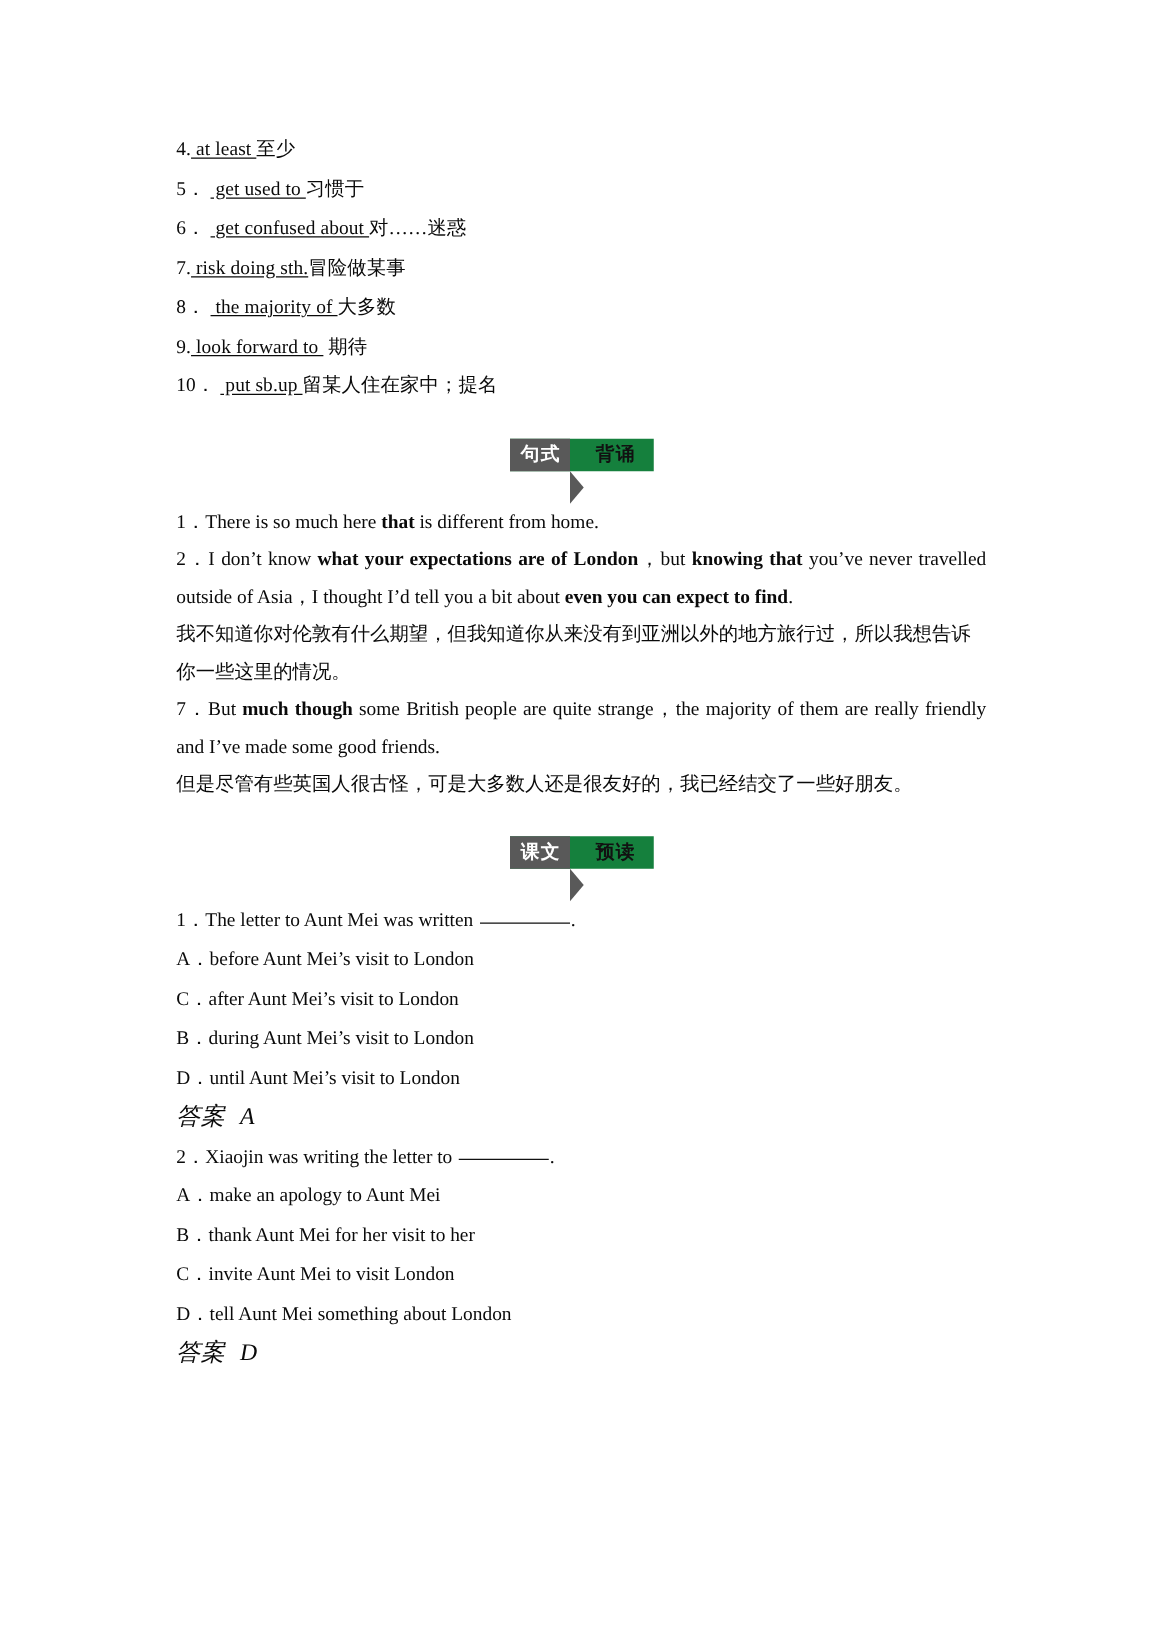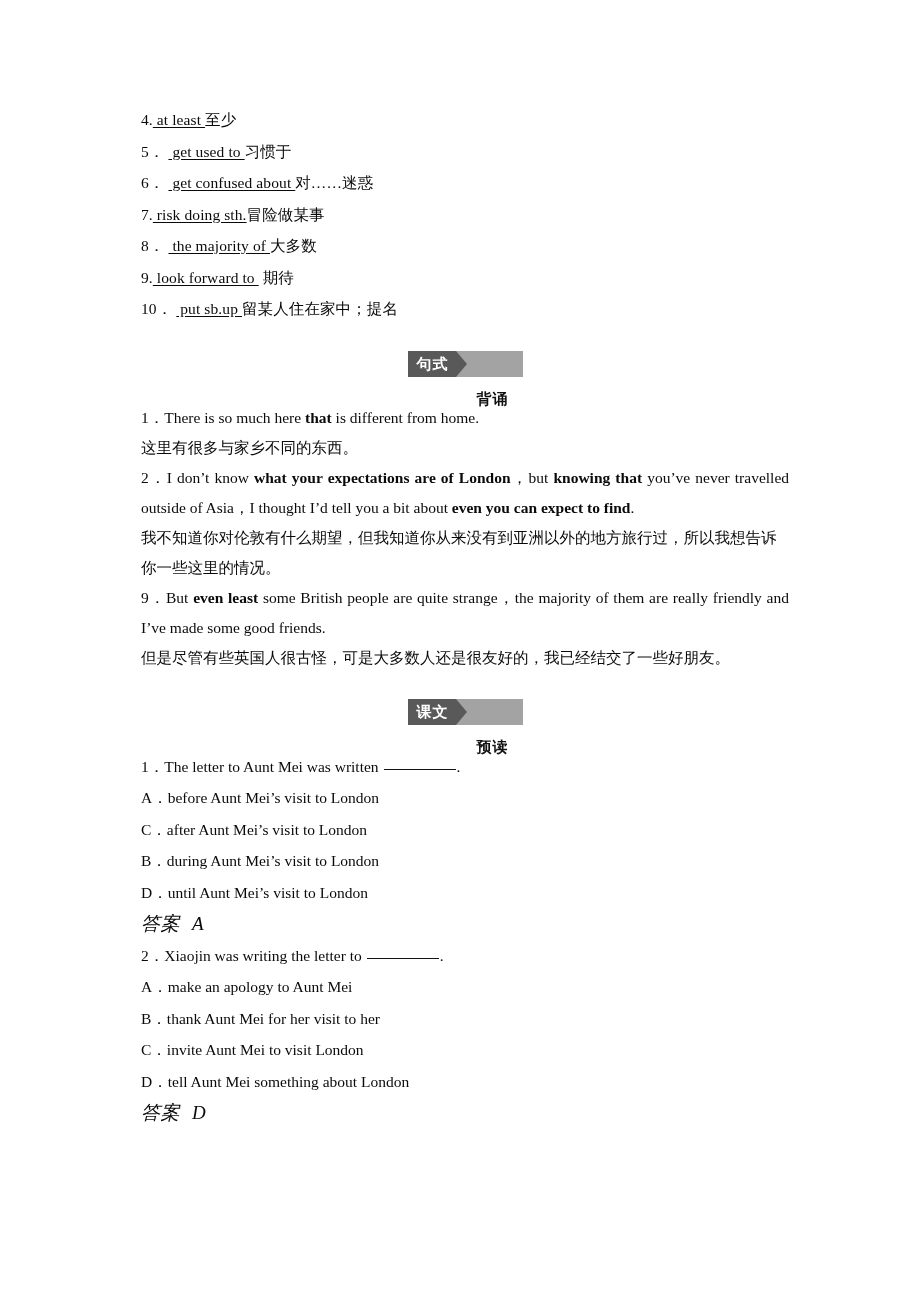--- a/index.html
+++ b/index.html
@@ -48,23 +48,23 @@
     font-family: "Liberation Serif", "DejaVu Serif", serif;
   }
 
   
   .banner-wrap {
     display: flex;
     justify-content: center;
   }
   .banner {
     display: inline-flex;
-    align-items: flex-start;
+    align-items: flex-end;
     height: 26px;
-    background: #a3a3a3;
+    background: #15803d;
   }
   .banner .dark {
     background: #595959;
     color: #ffffff;
     font-size: 15px;
     line-height: 26px;
     padding: 0 7px 0 9px;
     letter-spacing: 1px;
     font-family: "Liberation Sans", sans-serif;
     font-weight: 700;
@@ -159,24 +159,23 @@
         <span class="dark">句式</span>
         <span class="arrow"></span>
         <span class="light">背诵</span>
       </div>
     </div>
 
     <div class="sp-26"></div>
 
     <div class="sent-block" id="sent-block">
         <div class="sent-line"><span>1．There is so much here </span><b>that</b><span> is different from home.</span></div>
-        <div class="sent-cn">这里有很多与家乡不同的东西。</div>
         <div class="sent-line"><span>2．I don’t know </span><b>what your expectations are of London</b><span>，but </span><b>knowing that</b><span> you’ve never travelled outside of Asia，I thought I’d tell you a bit about </span><b>even you can expect to find</b><span>.</span></div>
         <div class="sent-cn">我不知道你对伦敦有什么期望，但我知道你从来没有到亚洲以外的地方旅行过，所以我想告诉你一些这里的情况。</div>
-        <div class="sent-line"><span>9．But </span><b>even least</b><span> some British people are quite strange，the majority of them are really friendly and I’ve made some good friends.</span></div>
+        <div class="sent-line"><span>7．But </span><b>much though</b><span> some British people are quite strange，the majority of them are really friendly and I’ve made some good friends.</span></div>
         <div class="sent-cn">但是尽管有些英国人很古怪，可是大多数人还是很友好的，我已经结交了一些好朋友。</div>
       </div>
 
     <div class="sp-26"></div>
 
     <div class="banner-wrap">
       <div class="banner">
         <span class="dark">课文</span>
         <span class="arrow"></span>
         <span class="light">预读</span>

